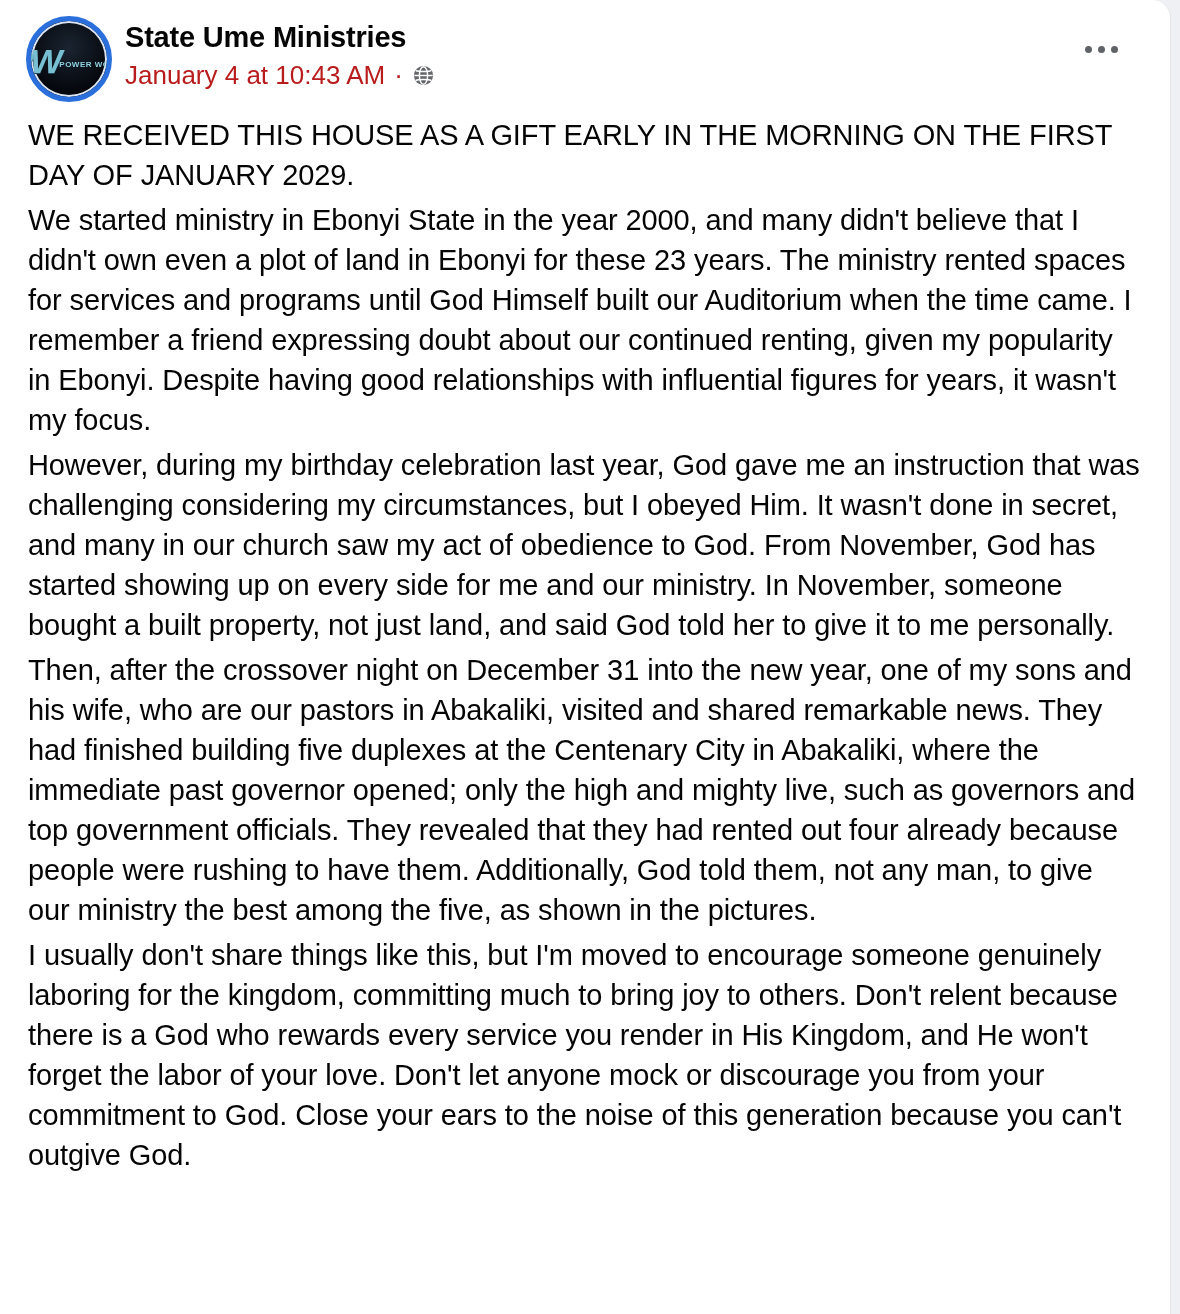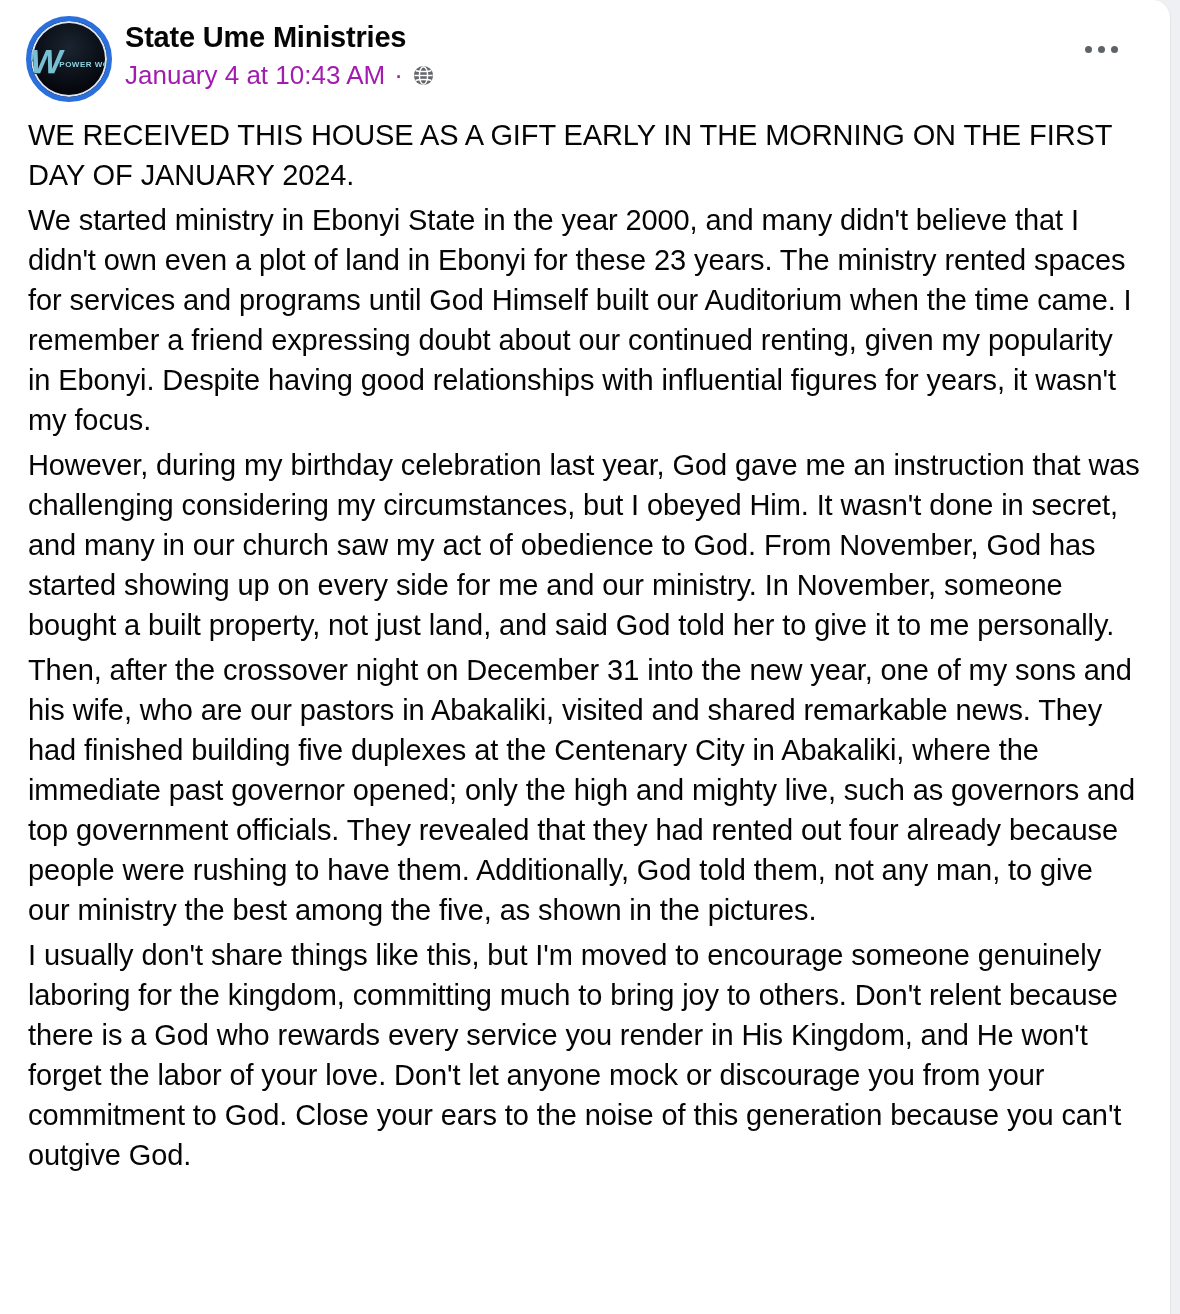--- a/index.html
+++ b/index.html
@@ -76,21 +76,21 @@
     line-height: 34px;
     letter-spacing: -0.2px;
     cursor: pointer;
   }
   .meta {
     margin-top: 7px;
     display: flex;
     align-items: center;
     gap: 9px;
     font-size: 26px;
-    color: #a21caf;
+    color: #b91c1c;
     line-height: 28px;
   }
   .meta .timestamp { cursor: pointer; }
   .globe {
     display: inline-flex;
     align-items: center;
   }
   .menu {
     position: absolute;
     top: 40px;
@@ -155,20 +155,20 @@
 
     <div class="menu" title="">
       <span class="d"></span>
       <span class="d"></span>
       <span class="d"></span>
     </div>
 
   </div>
 
   <div class="post-body">
-    <p>WE RECEIVED THIS HOUSE AS A GIFT EARLY IN THE MORNING ON THE FIRST DAY OF JANUARY 2024.</p>
+    <p>WE RECEIVED THIS HOUSE AS A GIFT EARLY IN THE MORNING ON THE FIRST DAY OF JANUARY 2029.</p>
     <p>We started ministry in Ebonyi State in the year 2000, and many didn't believe that I didn't own even a plot of land in Ebonyi for these 23 years. The ministry rented spaces for services and programs until God Himself built our Auditorium when the time came. I remember a friend expressing doubt about our continued renting, given my popularity in Ebonyi. Despite having good relationships with influential figures for years, it wasn't my focus.</p>
     <p>However, during my birthday celebration last year, God gave me an instruction that was challenging considering my circumstances, but I obeyed Him. It wasn't done in secret, and many in our church saw my act of obedience to God. From November, God has started showing up on every side for me and our ministry. In November, someone bought a built property, not just land, and said God told her to give it to me personally.</p>
     <p>Then, after the crossover night on December 31 into the new year, one of my sons and his wife, who are our pastors in Abakaliki, visited and shared remarkable news. They had finished building five duplexes at the Centenary City in Abakaliki, where the immediate past governor opened; only the high and mighty live, such as governors and top government officials. They revealed that they had rented out four already because people were rushing to have them. Additionally, God told them, not any man, to give our ministry the best among the five, as shown in the pictures.</p>
     <p>I usually don't share things like this, but I'm moved to encourage someone genuinely laboring for the kingdom, committing much to bring joy to others. Don't relent because there is a God who rewards every service you render in His Kingdom, and He won't forget the labor of your love. Don't let anyone mock or discourage you from your commitment to God. Close your ears to the noise of this generation because you can't outgive God.</p>
   </div>
 
 </div>
 
 </body></html>

